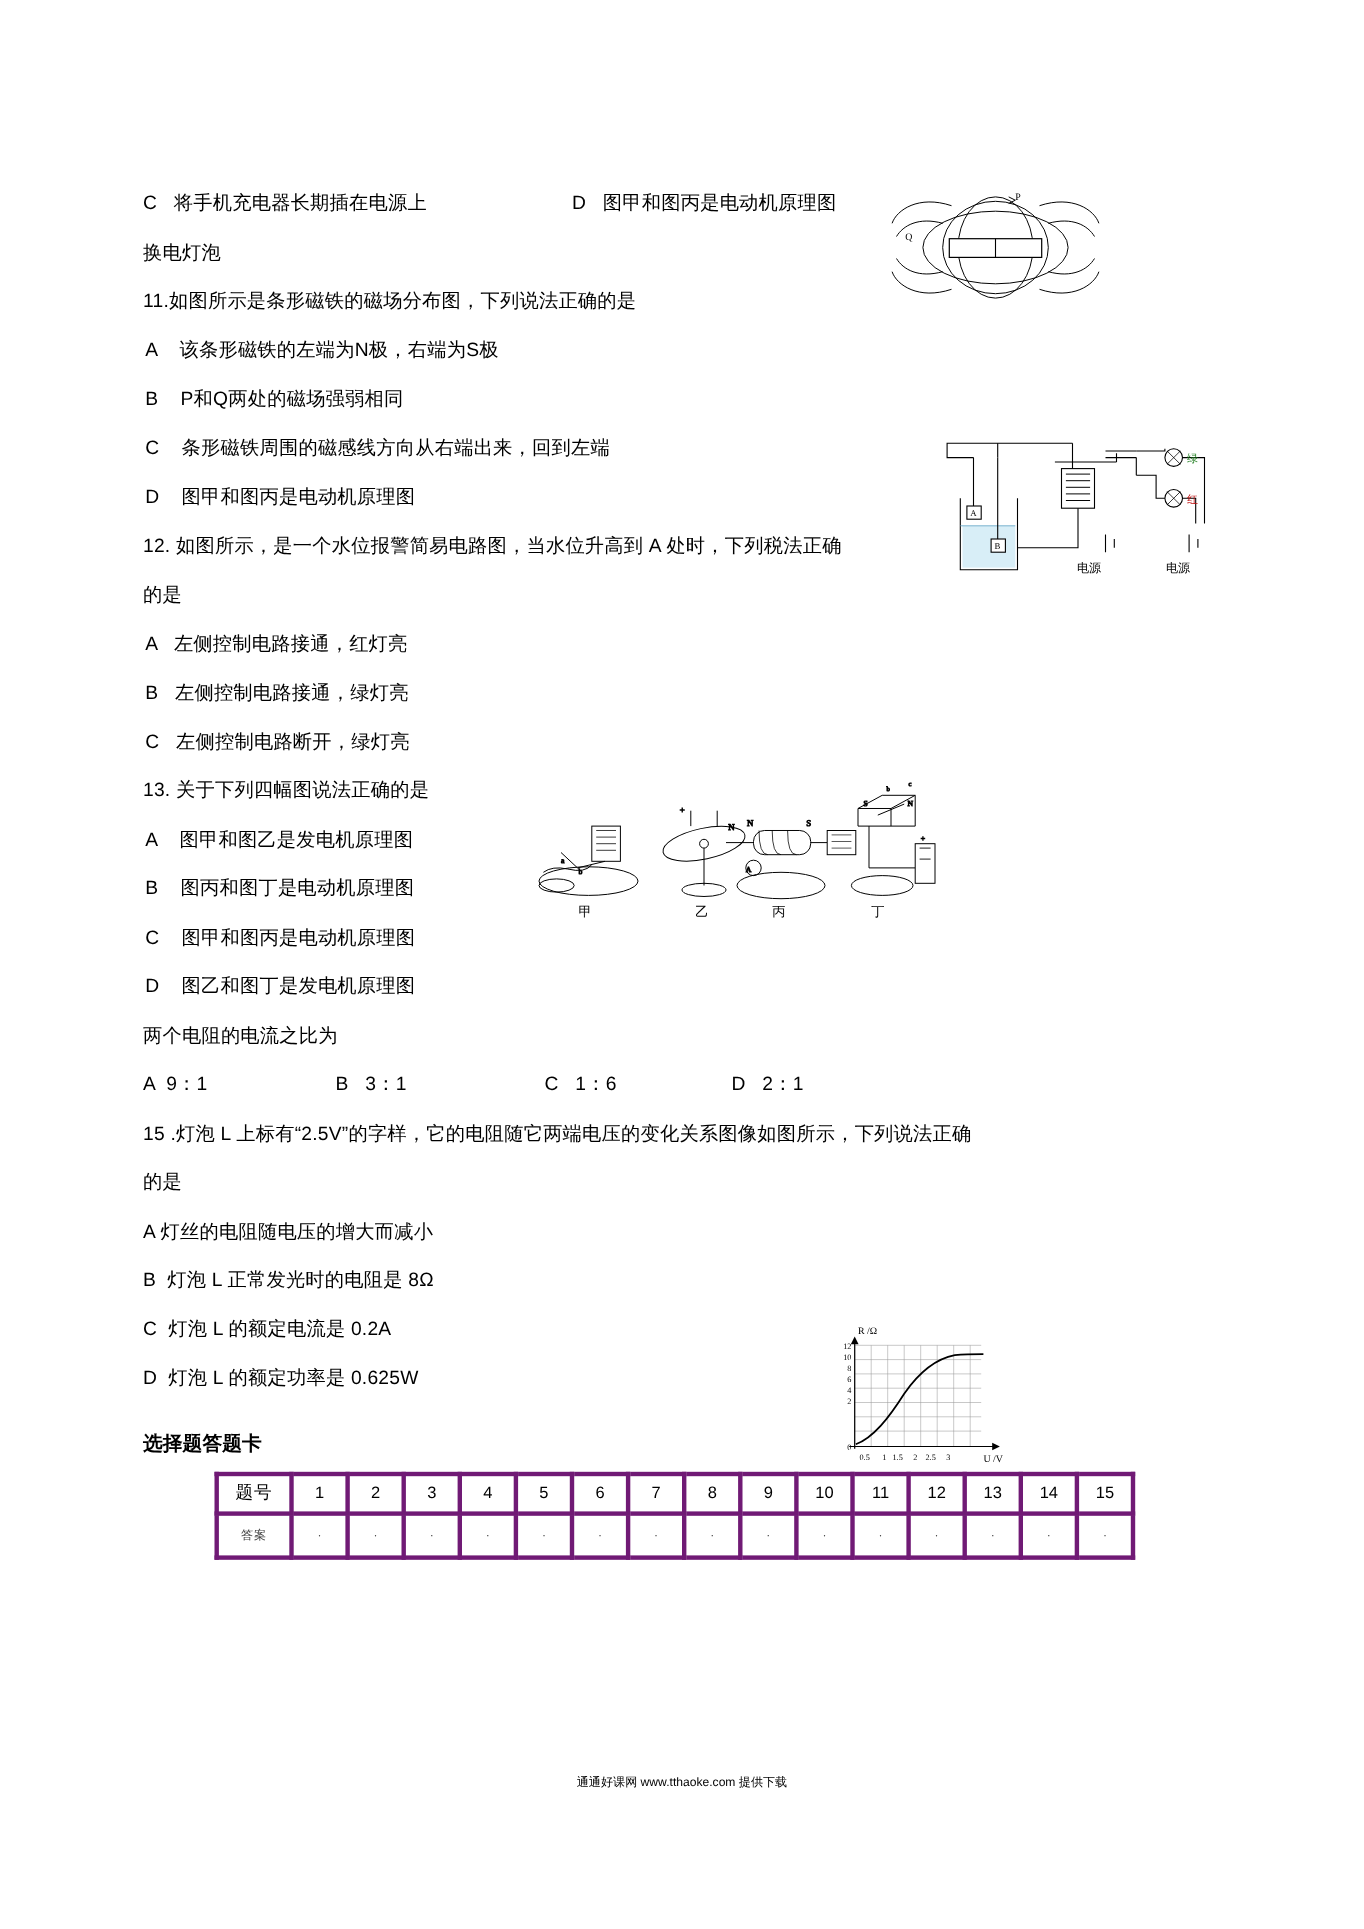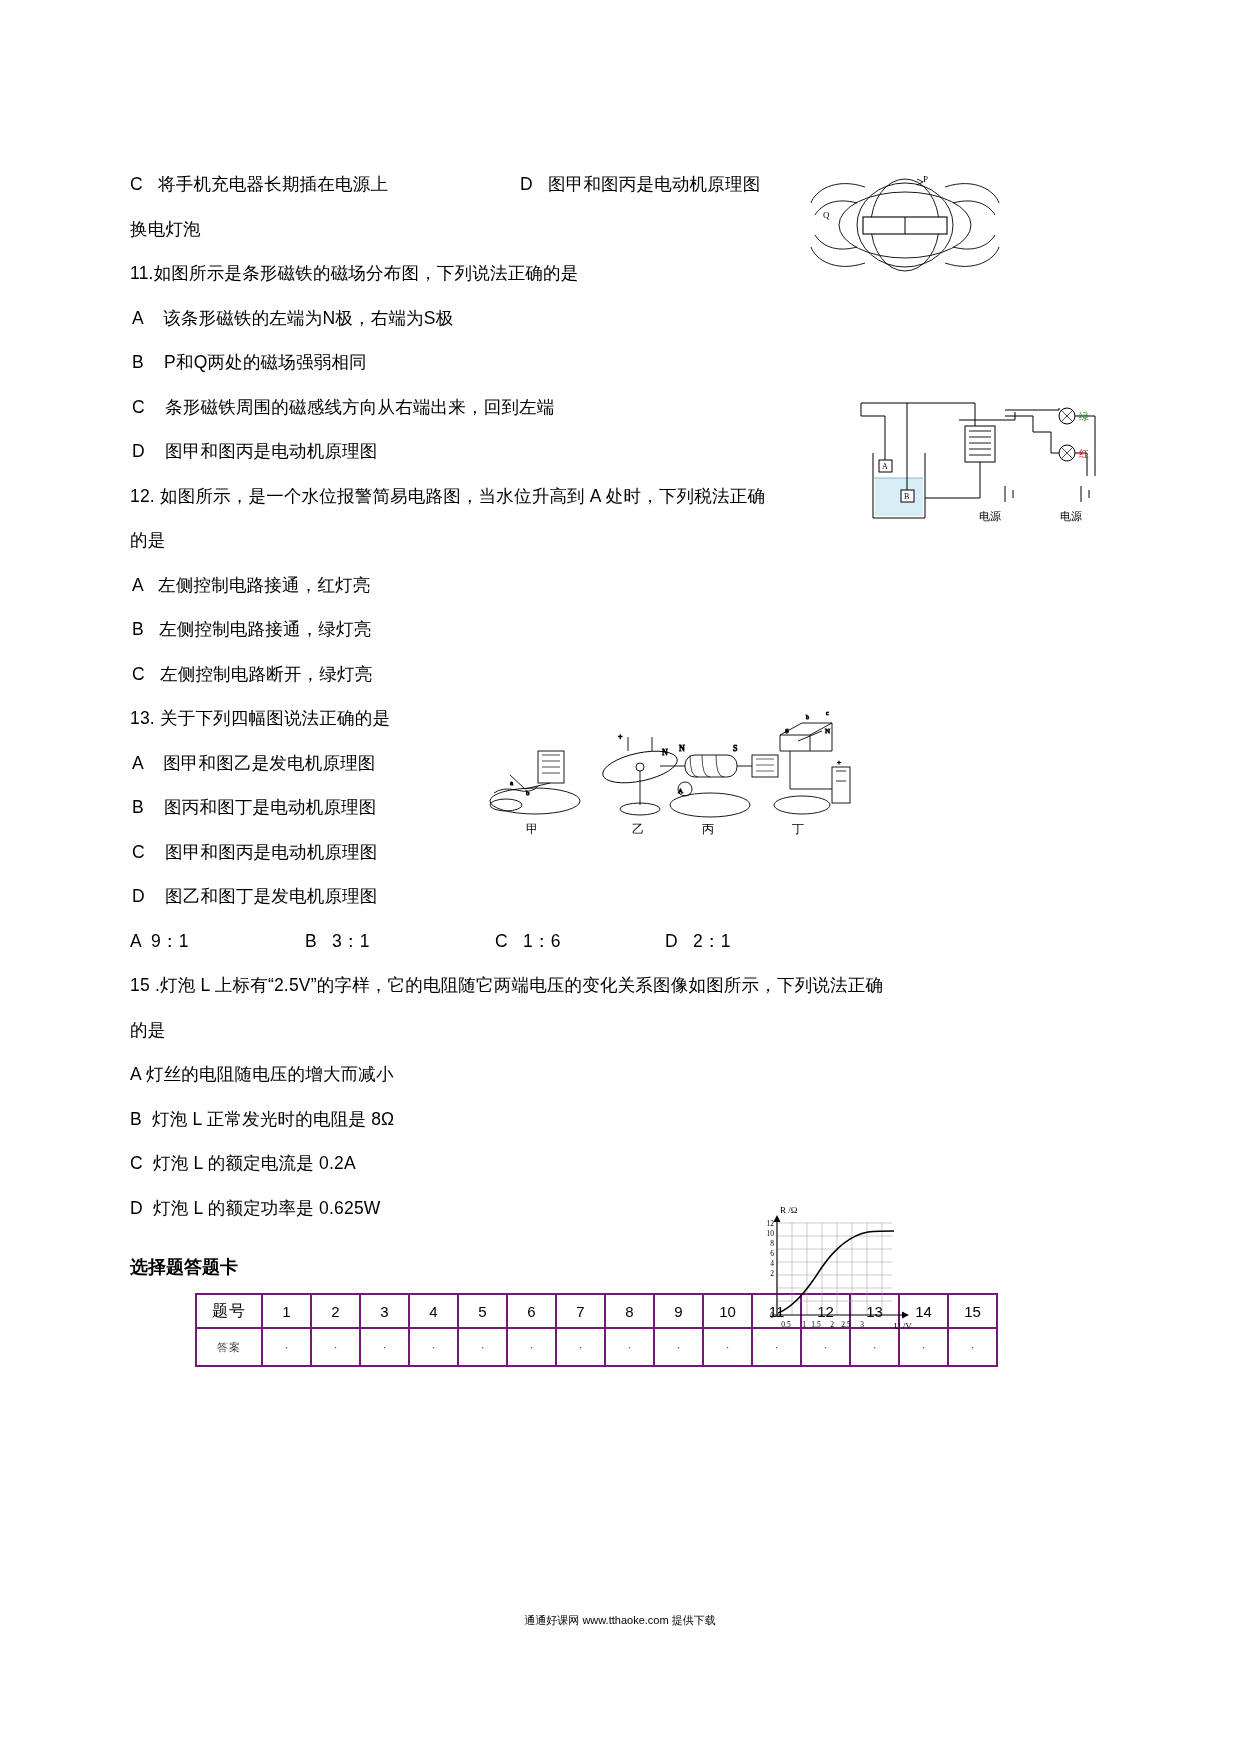--- a/index.html
+++ b/index.html
@@ -53,21 +53,21 @@
     font-weight: bold;
     margin-top: 38px;
     margin-bottom: 14px;
   }
   table.answer-card {
     border-collapse: collapse;
     margin-left: 65px;
     margin-top: 6px;
   }
   table.answer-card td {
-    border: 2px solid #701a75;
+    border: 4px solid #701a75;
     height: 30px;
     text-align: center;
     vertical-align: middle;
     font-size: 15px;
     width: 45px;
   }
   table.answer-card td.head {
     width: 62px;
     font-size: 16px;
     letter-spacing: 1px;
@@ -119,20 +119,21 @@
     <div class="line indent-opt">A   左侧控制电路接通，红灯亮</div>
     <div class="line indent-opt">B   左侧控制电路接通，绿灯亮</div>
     <div class="line indent-opt">C   左侧控制电路断开，绿灯亮</div>
 
     <div class="line q-line">13. 关于下列四幅图说法正确的是</div>
     <div class="line indent-opt">A    图甲和图乙是发电机原理图</div>
     <div class="line indent-opt">B    图丙和图丁是电动机原理图</div>
     <div class="line indent-opt">C    图甲和图丙是电动机原理图</div>
     <div class="line indent-opt">D    图乙和图丁是发电机原理图</div>
 
+    <div class="line">两个电阻的电流之比为</div>
     <div class="line" style="display:flex;align-items:center;">
       <div style="width:175px;flex:0 0 175px;">A  9：1</div>
       <div style="width:190px;flex:0 0 190px;">B   3：1</div>
       <div style="width:170px;flex:0 0 170px;">C   1：6</div>
       <div>D   2：1</div>
     </div>
 
     <div class="line q-line">15 .灯泡 L 上标有“2.5V”的字样，它的电阻随它两端电压的变化关系图像如图所示，下列说法正确</div>
     <div class="line">的是</div>
     <div class="line">A 灯丝的电阻随电压的增大而减小</div>

